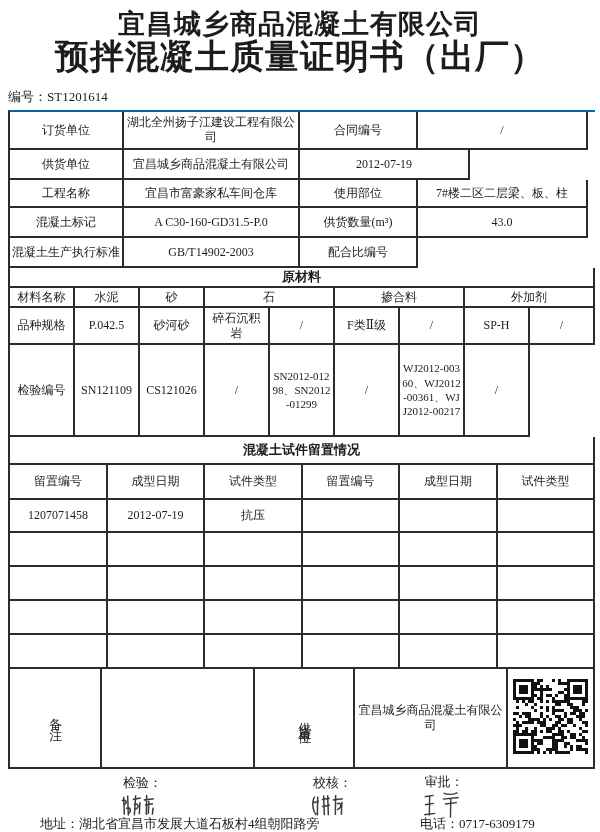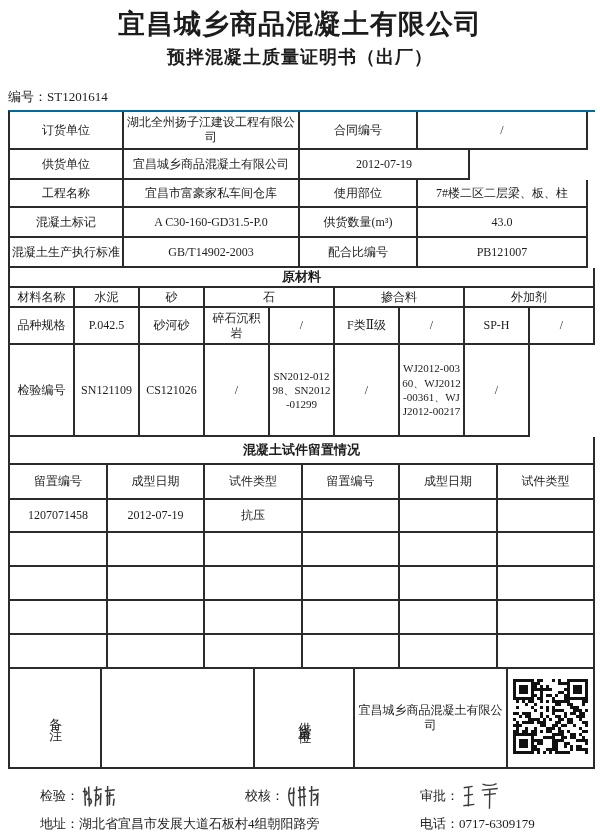--- a/index.html
+++ b/index.html
@@ -7,21 +7,21 @@
     position:relative;
     width:600px;height:832px;
     margin:0 auto;
     background:#ffffff;
     font-family:"Liberation Serif","DejaVu Serif",serif;
     color:#1c1c1c;
     overflow:hidden;
   }
   .titles{padding-top:8px;text-align:center;}
   .title{font-size:27px;font-weight:bold;line-height:32px;letter-spacing:1px;}
-  .subtitle{font-size:18px;font-weight:bold;line-height:34px;letter-spacing:1px;}
+  .subtitle{font-size:34px;font-weight:bold;line-height:34px;letter-spacing:1px;}
   .docno{margin:14px 12px 4px 8px;font-size:13px;}
   
   .tbl{
     margin-left:8px;width:587px;
     border-top:2px solid #0369a1;border-left:2px solid #2b2b2b;
     box-sizing:border-box;
   }
   .row{display:flex;}
   .c{
     box-sizing:border-box;
@@ -48,21 +48,21 @@
   .vert{
     writing-mode:vertical-rl;text-orientation:upright;
     letter-spacing:10px;font-size:13px;
   }
   .vert-tight{
     writing-mode:vertical-rl;text-orientation:upright;
     letter-spacing:3px;font-size:13px;
   }
   
   .sig-row{display:flex;align-items:center;padding-left:40px;margin-top:12px;height:30px;}
-  .sig-block{display:flex;align-items:center;font-size:13px;}
+  .sig-block{display:flex;align-items:center;font-size:13px;flex-direction:column;}
   .sig-b1{width:205px}.sig-b2{width:175px}
   .sig-svg{margin-left:2px;transform:rotate(-2deg);}
   .addr-row{display:flex;padding-left:40px;margin-top:4px;font-size:13px;}
   .addr-main{width:380px;}
   .qrbox{display:flex;align-items:center;justify-content:center;}
 </style>
 </head>
 <body>
 
 <div class="page">
@@ -96,21 +96,20 @@
     <div class="row">
       <div class="c iw1 h30">混凝土标记</div>
       <div class="c iw2 h30">A C30-160-GD31.5-P.0</div>
       <div class="c iw3 h30">供货数量(m³)</div>
       <div class="c iw4 h30">43.0</div>
     </div>
     <div class="row">
       <div class="c iw1 h30">混凝土生产执行标准</div>
       <div class="c iw2 h30">GB/T14902-2003</div>
       <div class="c iw3 h30">配合比编号</div>
-      <div class="c iw4 h30">PB121007</div>
     </div>
 
     <div class="row">
       <div class="c sec h24">原材料</div>
     </div>
     <div class="row">
       <div class="c m1 h24">材料名称</div>
       <div class="c m1 h24">水泥</div>
       <div class="c m1 h24">砂</div>
       <div class="c m2 h24">石</div>

